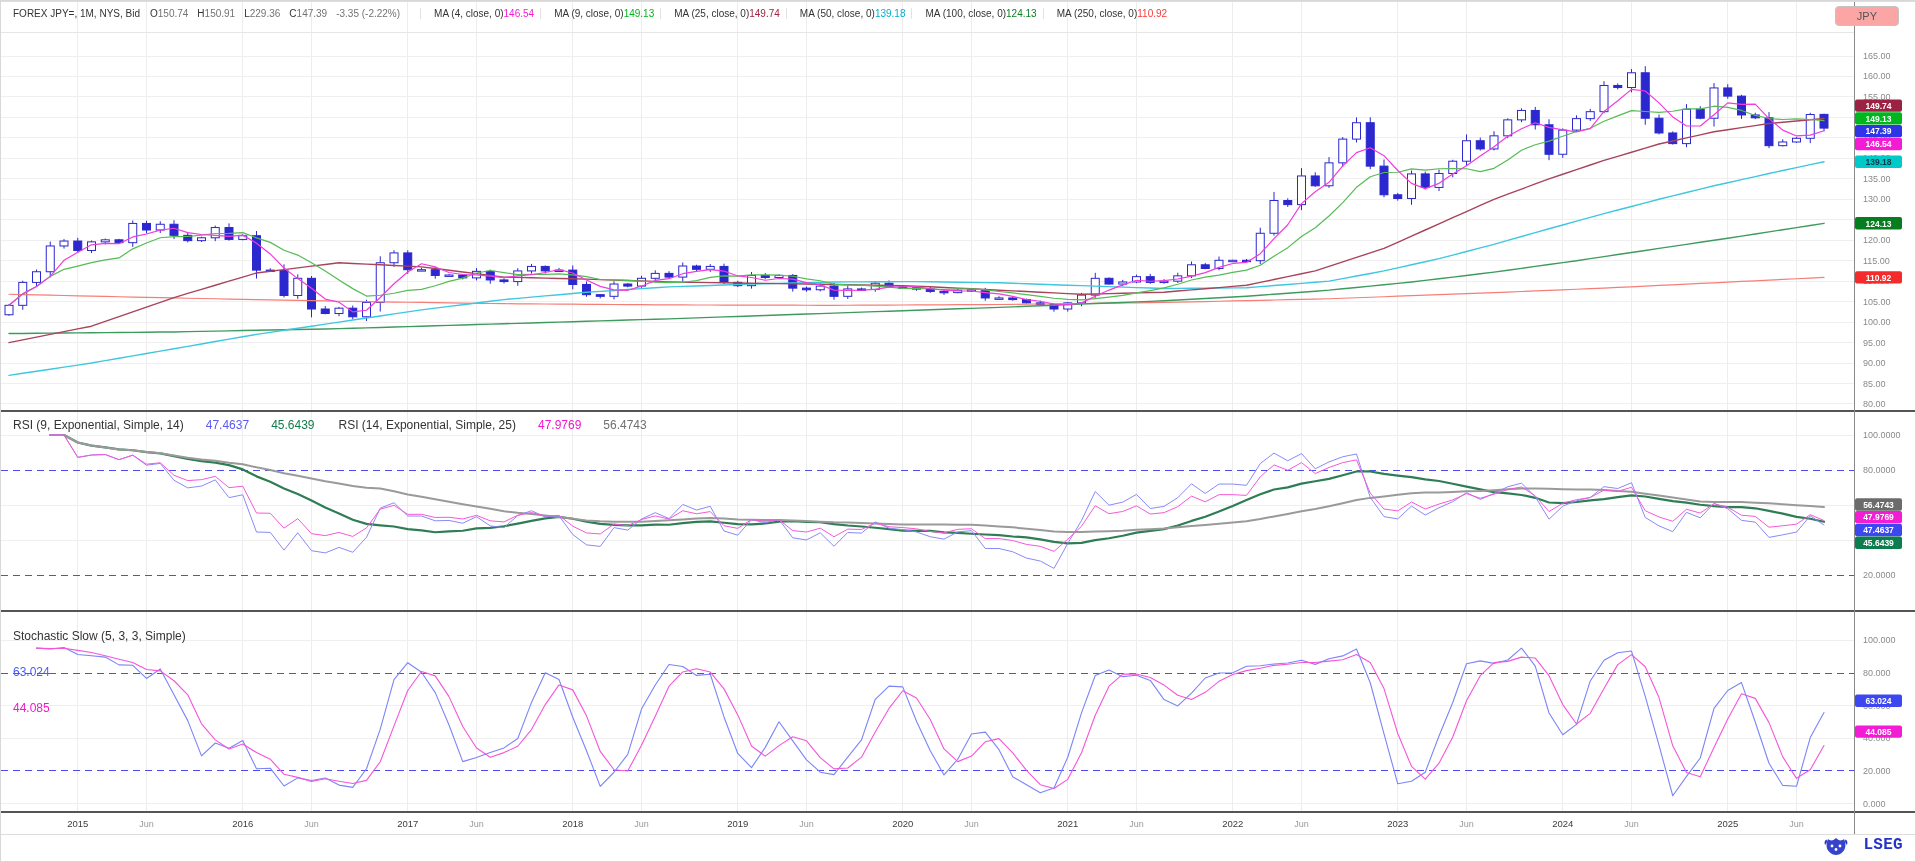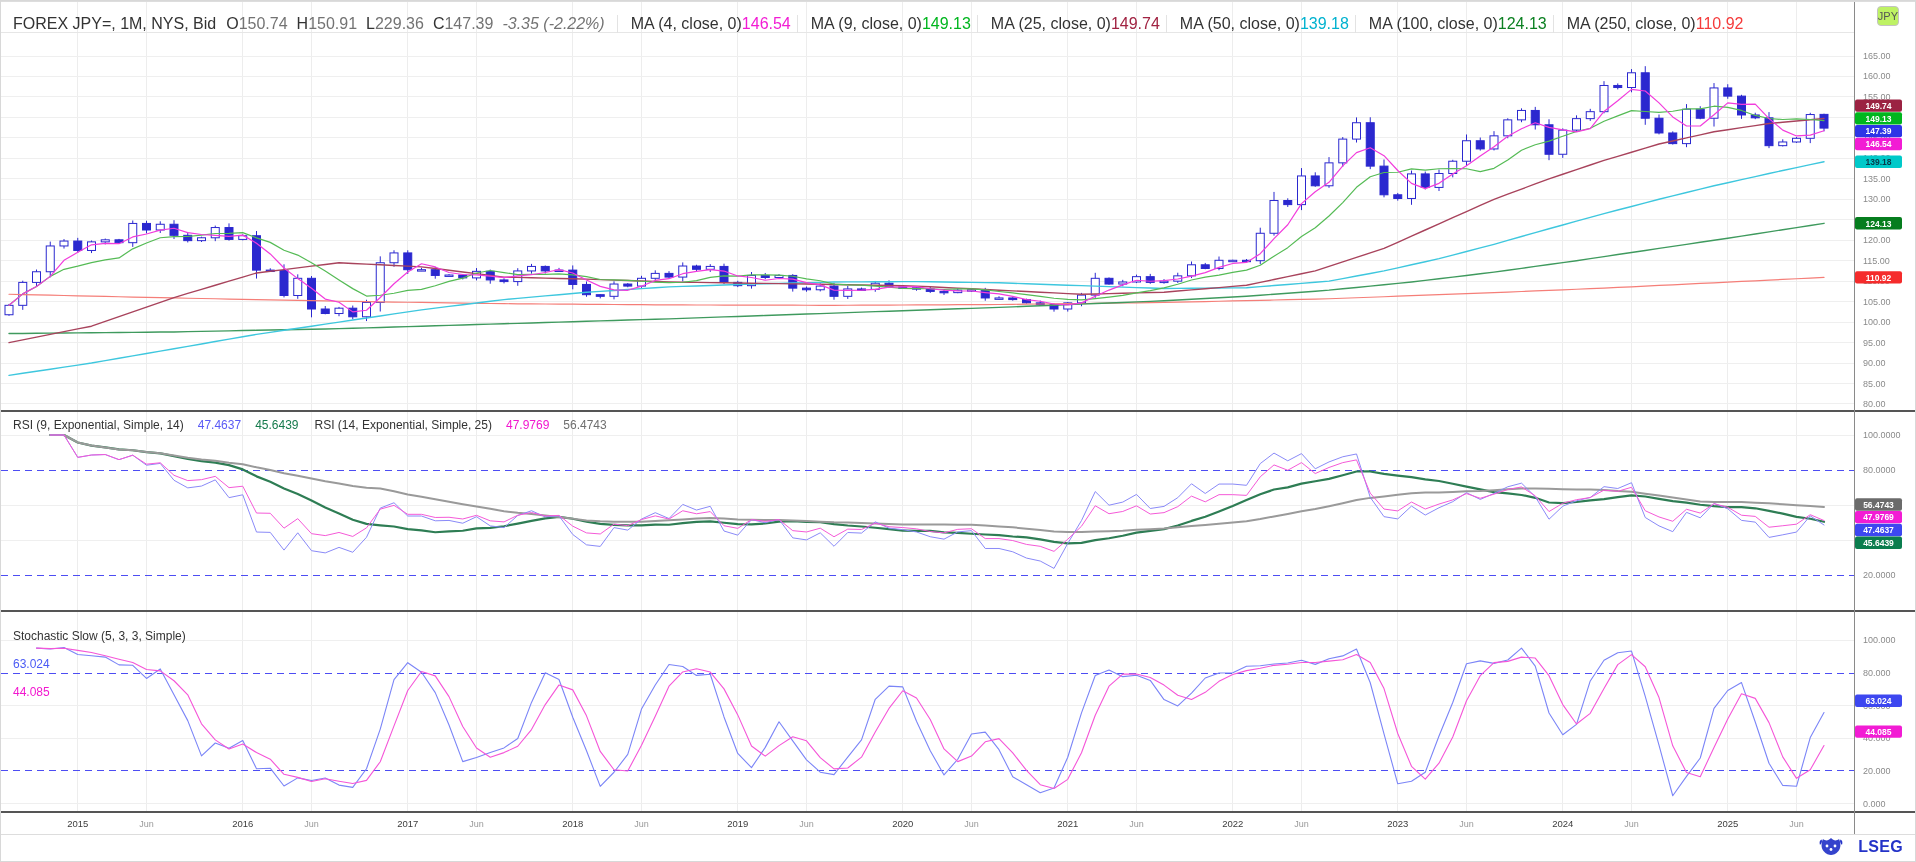--- a/index.html
+++ b/index.html
@@ -3,33 +3,33 @@
 <meta charset="utf-8">
 <style>
   html,body{margin:0;padding:0;background:#fff;font-family:"Liberation Sans",sans-serif;}
   .stage{position:relative;width:1916px;height:862px;background:#fff;overflow:hidden;border:1px solid #d8d8d8;box-sizing:border-box;}
   #chart-svg{position:absolute;left:0;top:0;}
   #chart-svg text{font-family:"Liberation Sans",sans-serif;}
   .tick{font-size:9px;fill:#8a8a8a;}
   .xl-year{font-size:9.5px;fill:#3c3c3c;text-anchor:middle;}
   .xl-jun{font-size:9px;fill:#9a9a9a;text-anchor:middle;}
   .badge-t{font-size:8.5px;font-weight:bold;text-anchor:middle;}
-  .hdr{position:absolute;left:12px;top:14px;display:flex;align-items:center;font-size:16px;color:#333;white-space:nowrap;z-index:5;}
+  .hdr{position:absolute;left:12px;top:7px;display:flex;align-items:center;font-size:10px;color:#333;white-space:nowrap;z-index:5;}
   .hdr .inst{margin-right:10px;}
   .kv{margin-right:9px;}
   .kv .k{color:#333;}
   .v{font-weight:normal;}
   .blue{color:#737373;}
-  .chg{margin-right:6px;font-style:italic;}
+  .chg{margin-right:14px;}
   .ma-group{border-left:1px solid #e3e3e3;padding-left:13px;margin-left:6px;display:flex;}
-  .jpy-btn{position:absolute;right:16px;top:5px;padding:3px 0;border:1px solid #c3c3c3;border-radius:4px;font-size:11px;color:#555;background:#bef264;z-index:6;cursor:pointer;}
-  .sub-hdr{position:absolute;left:12px;display:flex;gap:14px;font-size:12px;color:#333;white-space:nowrap;z-index:5;}
+  .jpy-btn{position:absolute;right:16px;top:5px;padding:3px 21px;border:1px solid #c3c3c3;border-radius:4px;font-size:11px;color:#555;background:#fca5a5;z-index:6;cursor:pointer;}
+  .sub-hdr{position:absolute;left:12px;display:flex;gap:22px;font-size:12px;color:#333;white-space:nowrap;z-index:5;}
   .sub-hdr.rsi{top:417px;}
   .sub-hdr.stoch{top:628px;flex-direction:column;}
-  .logo{position:absolute;right:12px;bottom:3px;display:flex;align-items:center;gap:14px;z-index:5;}
+  .logo{position:absolute;right:12px;bottom:3px;display:flex;gap:14px;z-index:5;font-family:Liberation Mono, monospace;}
   .logo .wordmark{color:#2433c8;font-weight:bold;font-size:16px;letter-spacing:0.3px;}
 </style>
 </head>
 <body>
 
 <div class="stage">
   <svg id="chart-svg" width="1916" height="862">
       <defs>
         <clipPath id="clipMain">
           <rect x="0" y="31" width="1853" height="378"></rect>

